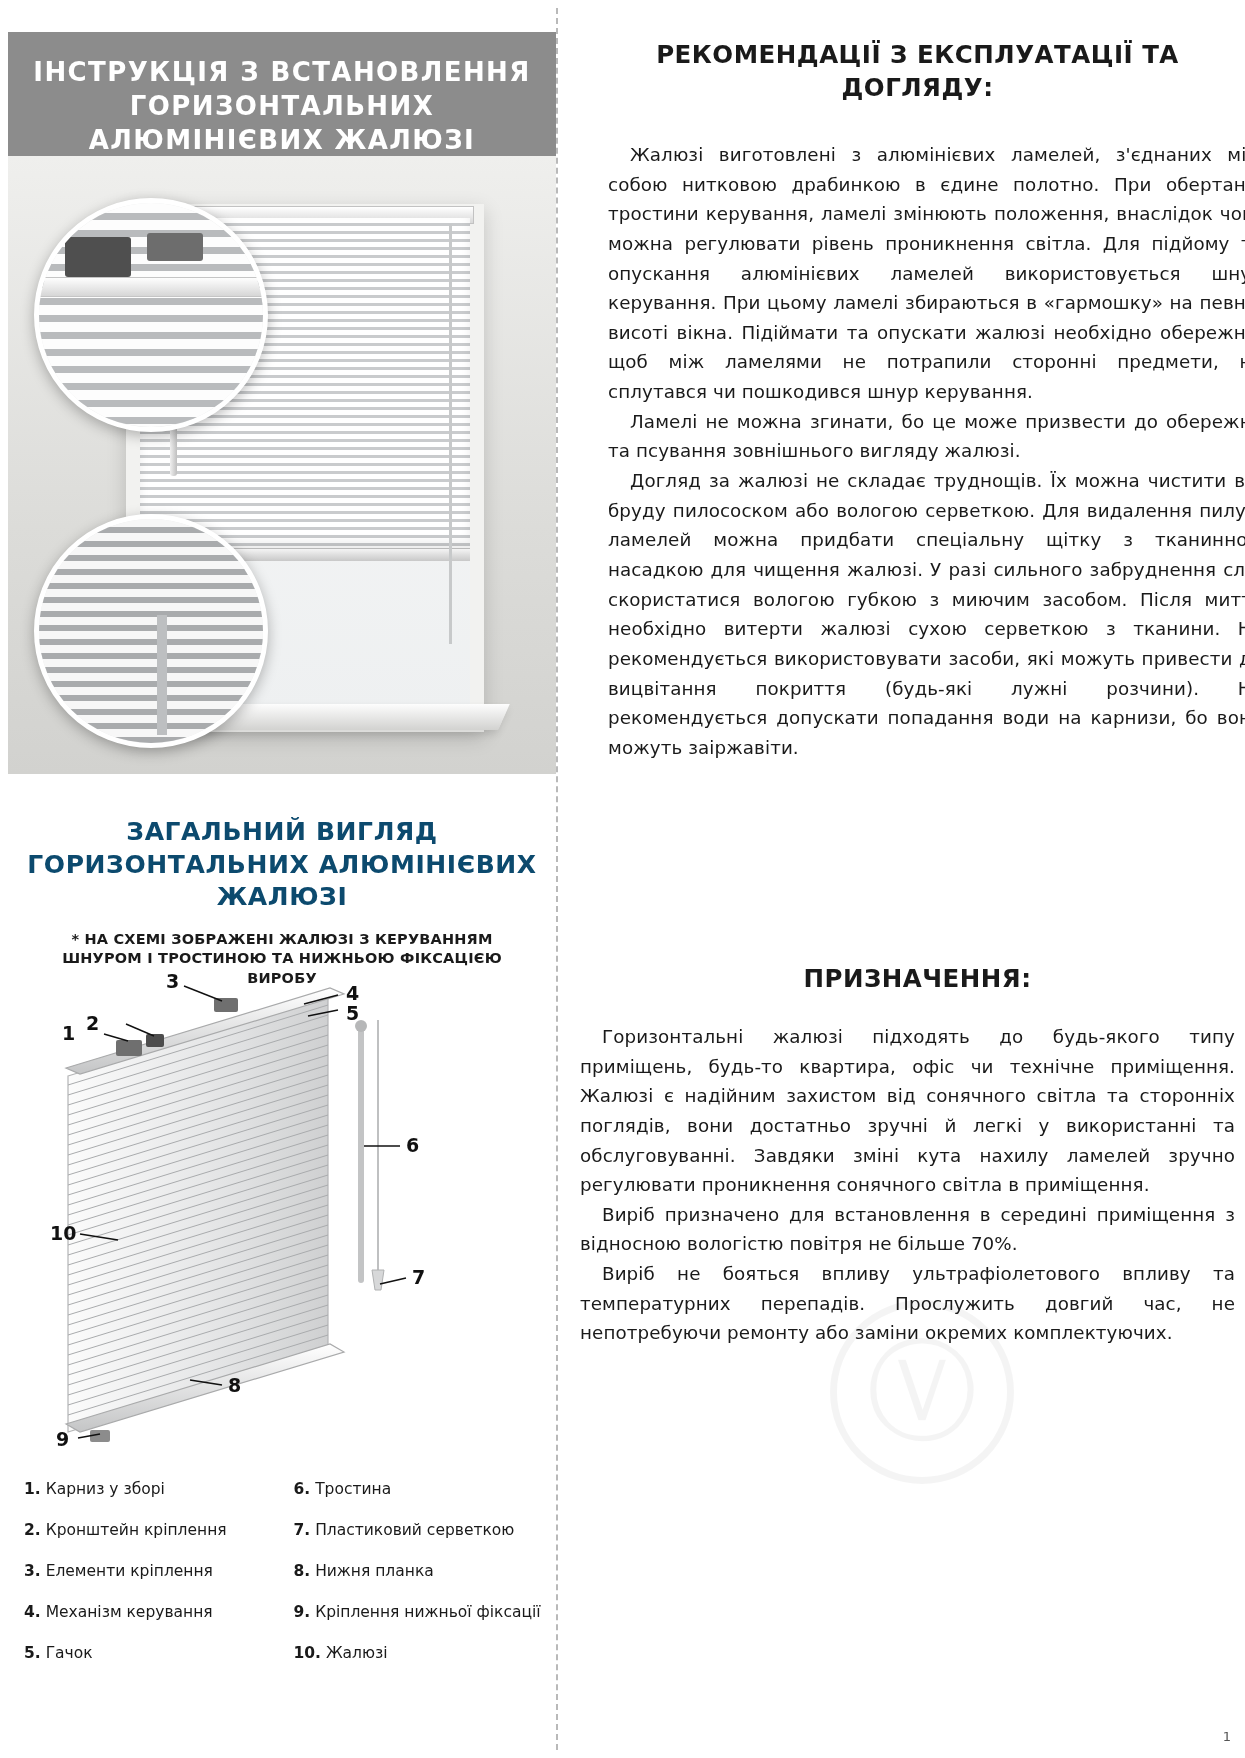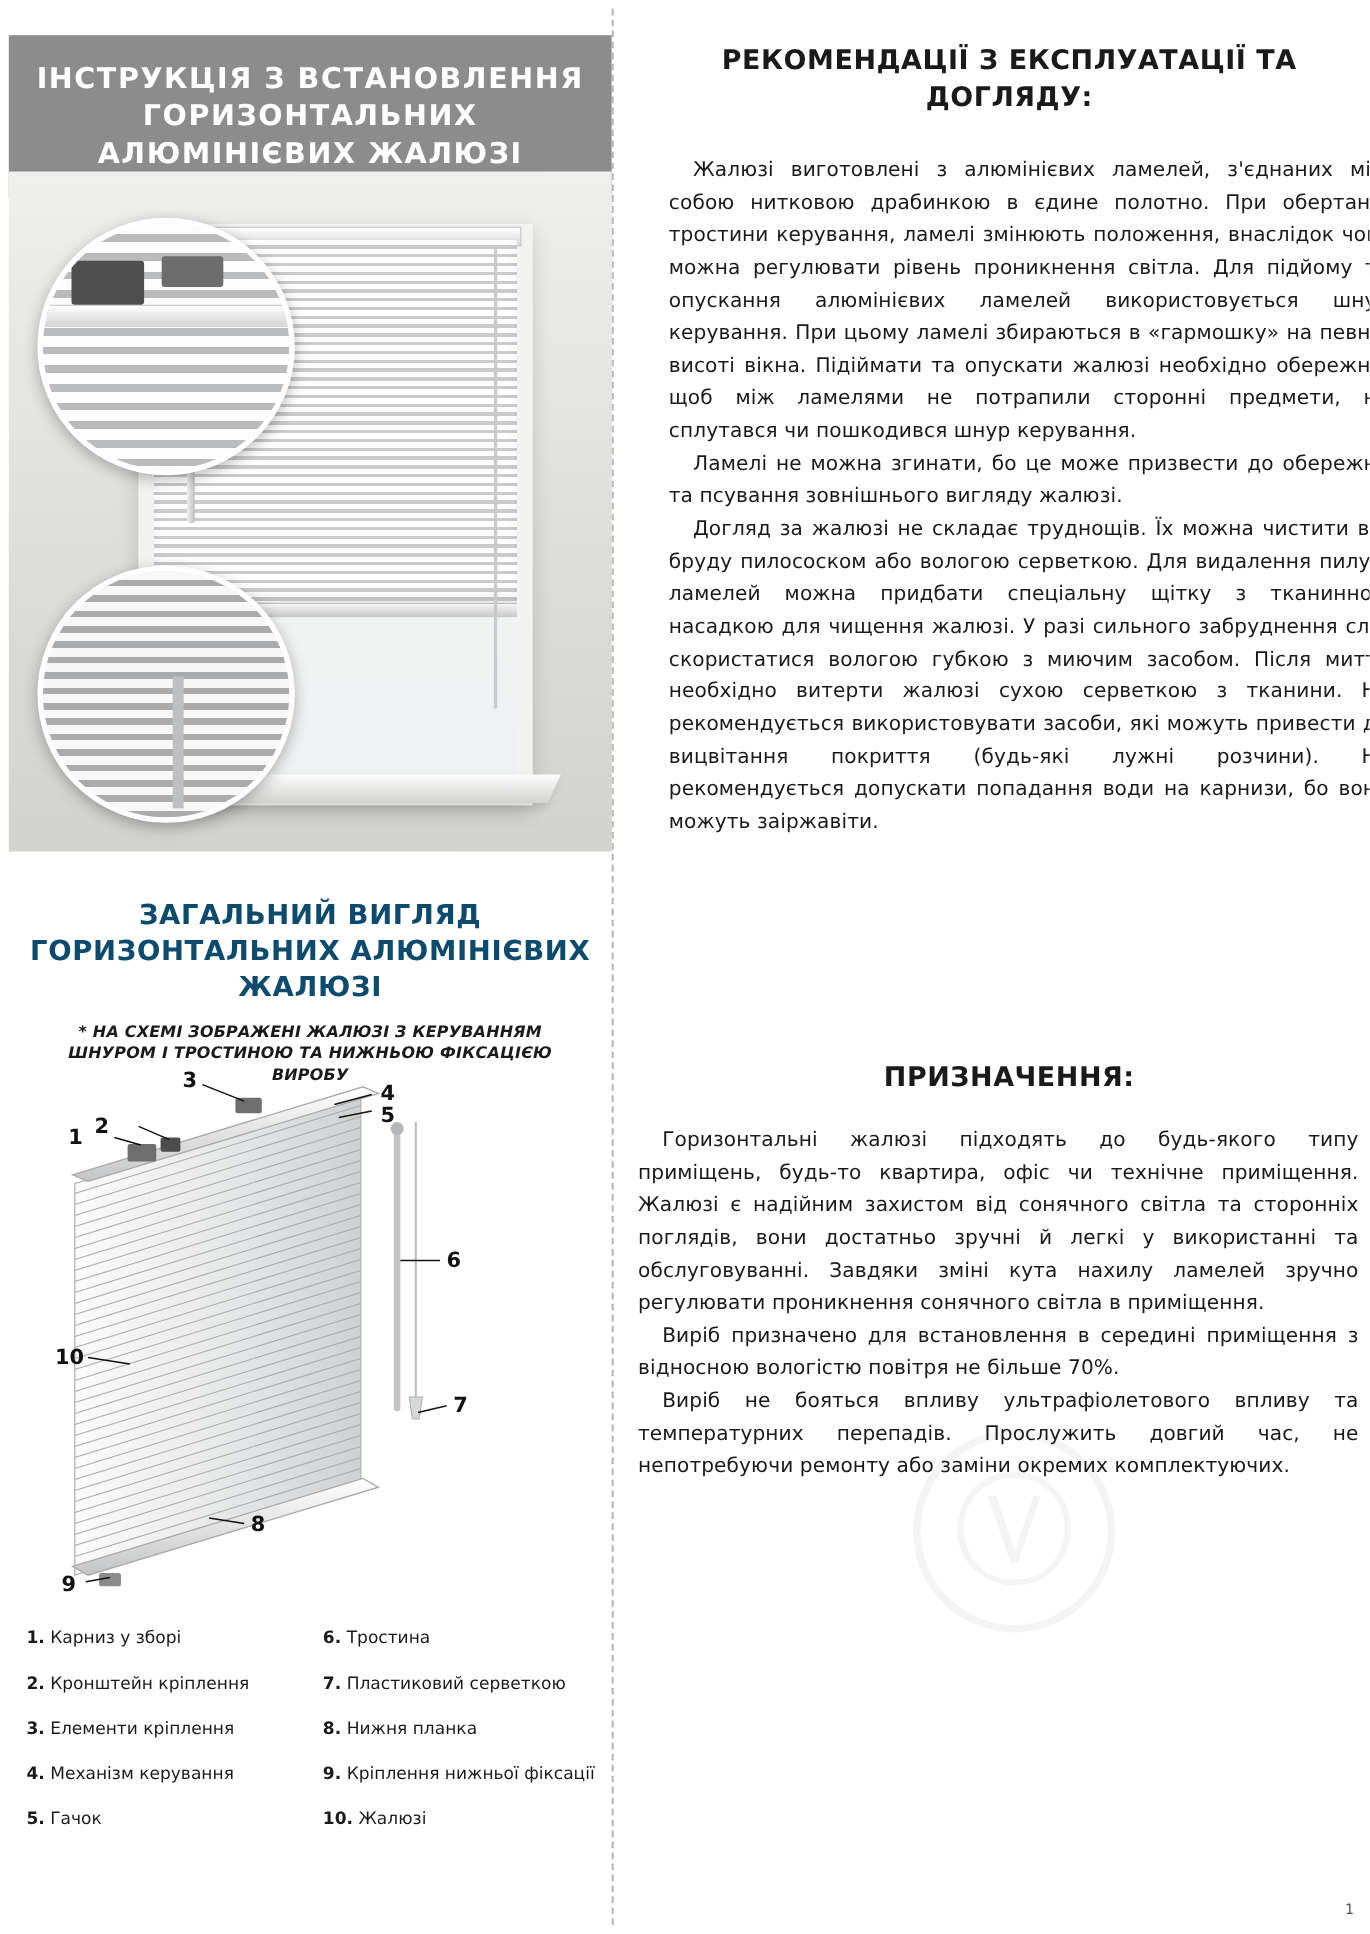--- a/index.html
+++ b/index.html
@@ -218,21 +218,20 @@
     font-weight: bold;
     color: #0c4a6e;
   }
   .subtitle-note {
     margin-top: 15px;
     font-size: 14.5px;
     font-weight: bold;
     line-height: 1.35;
     letter-spacing: 0.2px;
     padding: 0 22px;
-    font-style: italic;
   }
 
   
   .diagram {
     position: absolute;
     left: 8px;
     top: 960px;
     width: 548px;
     height: 510px;
   }

